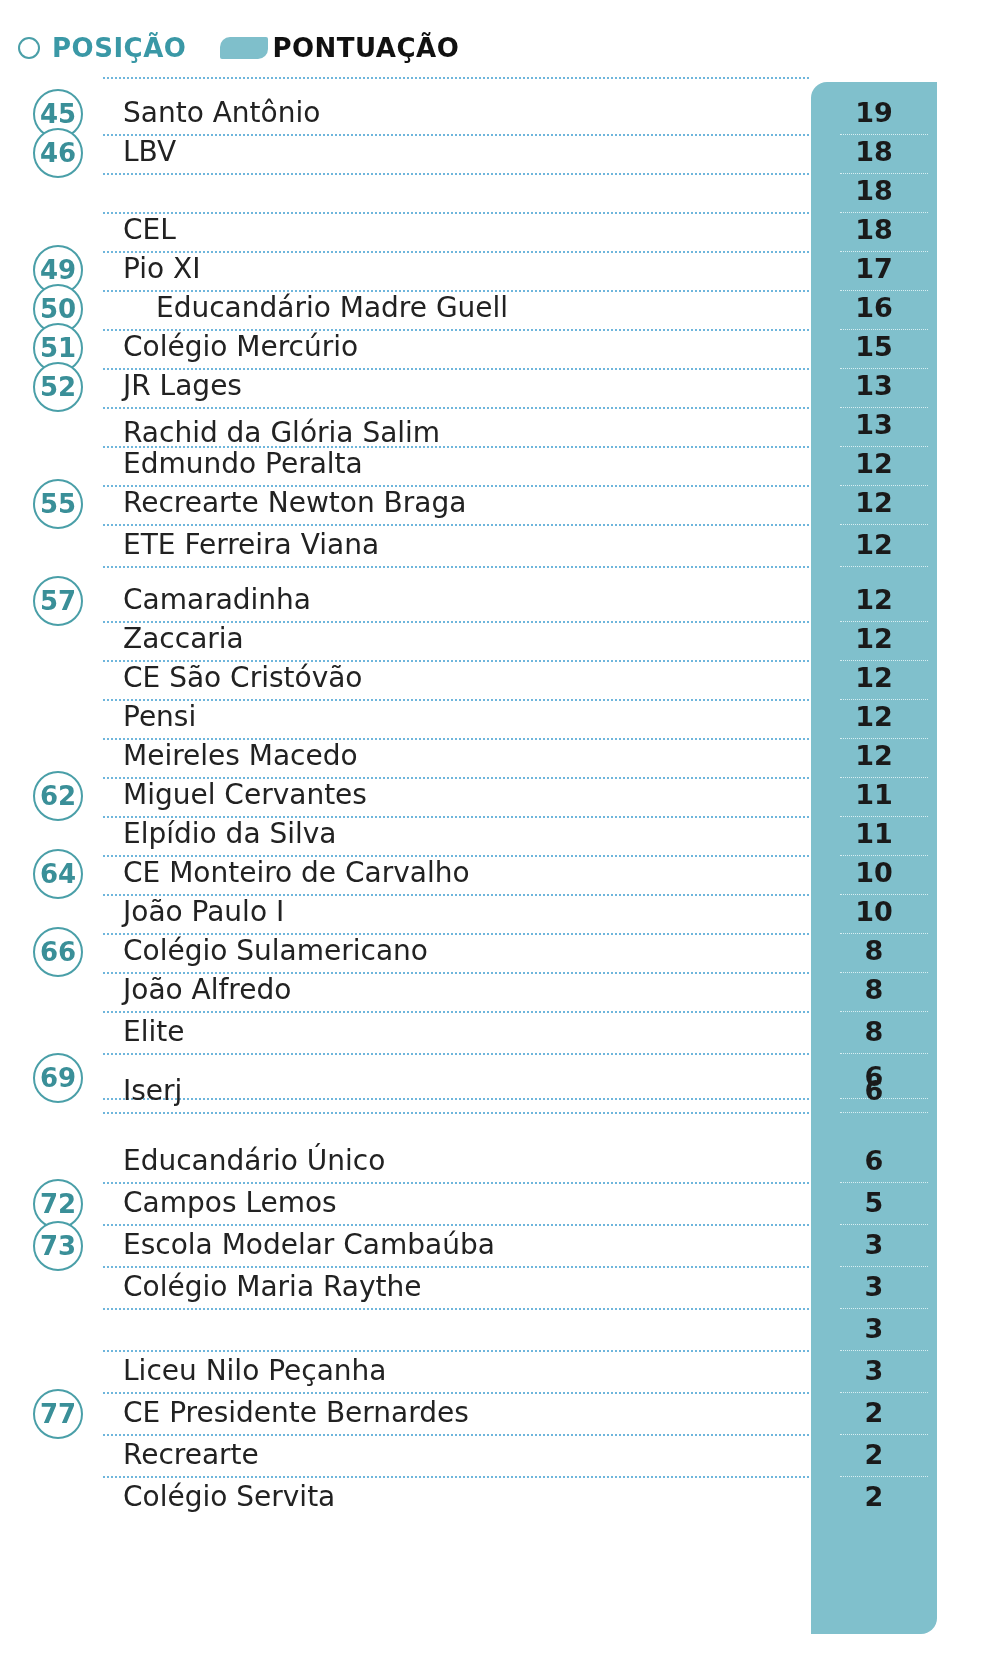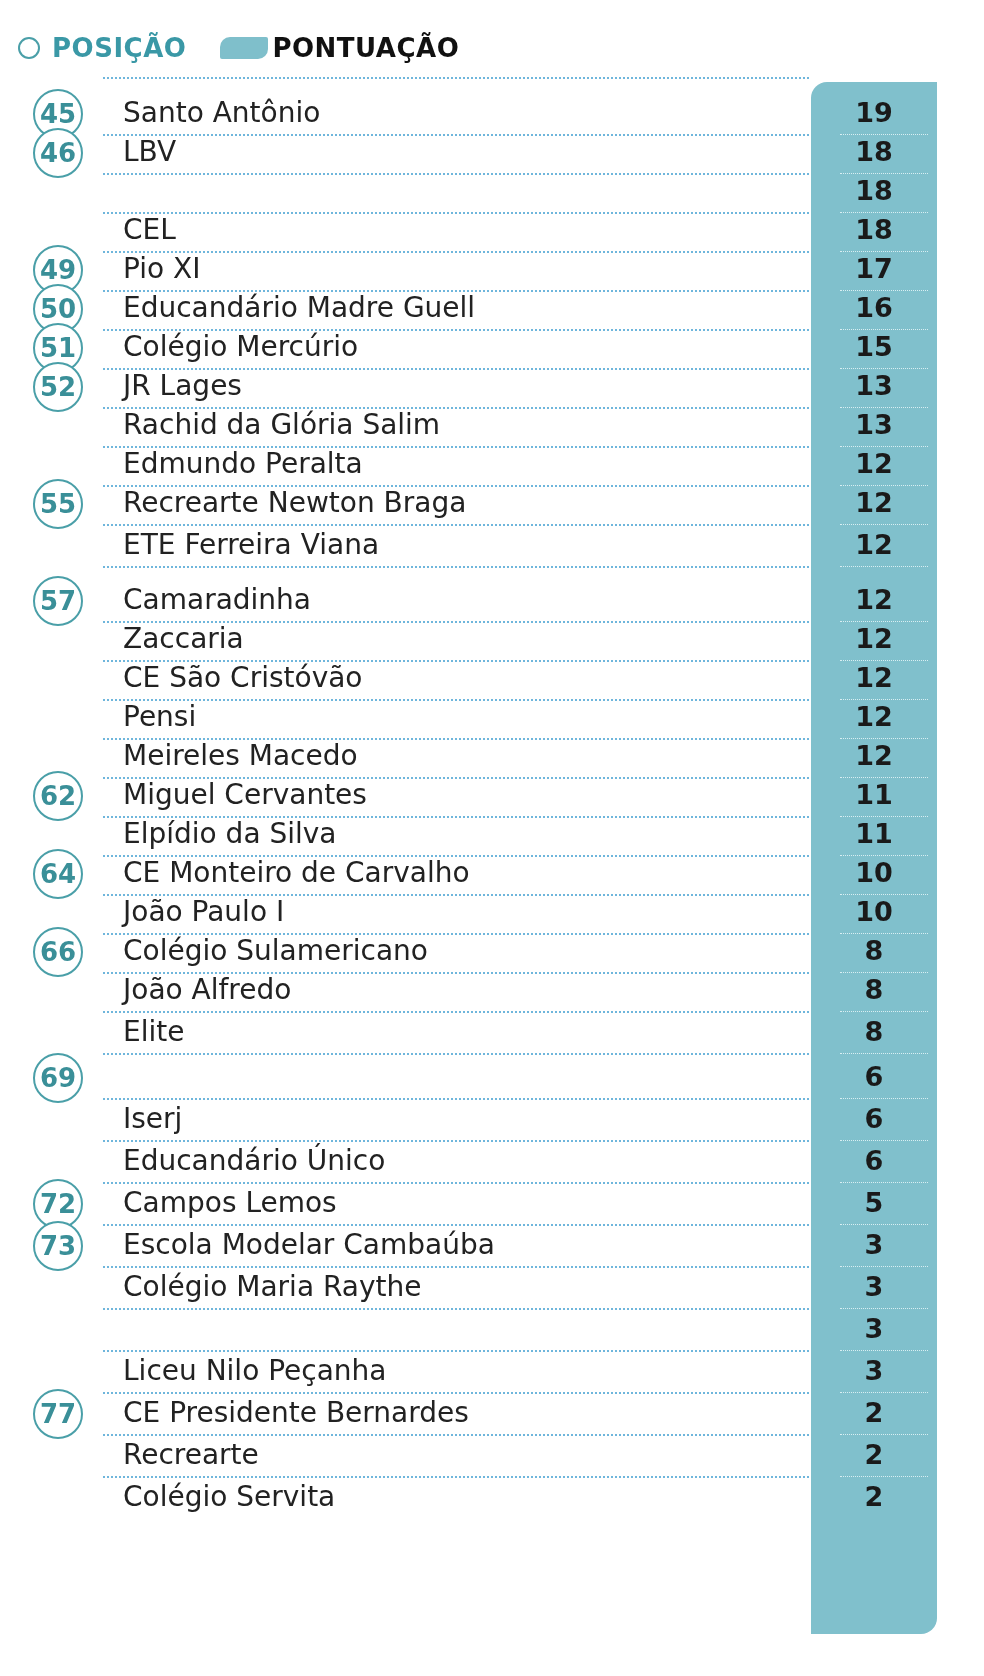--- a/index.html
+++ b/index.html
@@ -65,42 +65,42 @@
       <div class="ssep" style="top: 38px;"></div>
     </div>
     <div class="row" style="top: 252px;">
       <span class="name" style="top: 0px;">Pio XI</span>
       <span class="score" style="top: 0px;">17</span>
       <div class="sep" style="top: 38px;"></div>
       <div class="ssep" style="top: 38px;"></div>
       <div class="pos" style="top: -7px;">49</div>
     </div>
     <div class="row" style="top: 291px;">
-      <span class="name" style="top: 0px;">Educandário Madre Guell</span>
+      <span class="name" style="top: 0px; margin-left: 33px;">Educandário Madre Guell</span>
       <span class="score" style="top: 0px;">16</span>
       <div class="sep" style="top: 38px;"></div>
       <div class="ssep" style="top: 38px;"></div>
       <div class="pos" style="top: -7px;">50</div>
     </div>
     <div class="row" style="top: 330px;">
       <span class="name" style="top: 0px;">Colégio Mercúrio</span>
       <span class="score" style="top: 0px;">15</span>
       <div class="sep" style="top: 38px;"></div>
       <div class="ssep" style="top: 38px;"></div>
       <div class="pos" style="top: -7px;">51</div>
     </div>
     <div class="row" style="top: 369px;">
       <span class="name" style="top: 0px;">JR Lages</span>
       <span class="score" style="top: 0px;">13</span>
       <div class="sep" style="top: 38px;"></div>
       <div class="ssep" style="top: 38px;"></div>
       <div class="pos" style="top: -7px;">52</div>
     </div>
     <div class="row" style="top: 408px;">
-      <span class="name" style="top: 0px;">Rachid da Glória Salim</span>
+      <span class="name" style="top: 8px;">Rachid da Glória Salim</span>
       <span class="score" style="top: 0px;">13</span>
       <div class="sep" style="top: 38px;"></div>
       <div class="ssep" style="top: 38px;"></div>
     </div>
     <div class="row" style="top: 447px;">
       <span class="name" style="top: 0px;">Edmundo Peralta</span>
       <span class="score" style="top: 0px;">12</span>
       <div class="sep" style="top: 38px;"></div>
       <div class="ssep" style="top: 38px;"></div>
     </div>
@@ -192,21 +192,21 @@
       <span class="score" style="top: 0px;">8</span>
       <div class="sep" style="top: 38px;"></div>
       <div class="ssep" style="top: 38px;"></div>
     </div>
     <div class="row" style="top: 1060px;">
       <span class="score" style="top: 0px;">6</span>
       <div class="sep" style="top: 38px;"></div>
       <div class="ssep" style="top: 38px;"></div>
       <div class="pos" style="top: -7px;">69</div>
     </div>
-    <div class="row" style="top: 1102px;">
+    <div class="row" style="top: 1074px;">
       <span class="name" style="top: 0px;">Iserj</span>
       <span class="score" style="top: 0px;">6</span>
       <div class="sep" style="top: 38px;"></div>
       <div class="ssep" style="top: 38px;"></div>
     </div>
     <div class="row" style="top: 1144px;">
       <span class="name" style="top: 0px;">Educandário Único</span>
       <span class="score" style="top: 0px;">6</span>
       <div class="sep" style="top: 38px;"></div>
       <div class="ssep" style="top: 38px;"></div>

